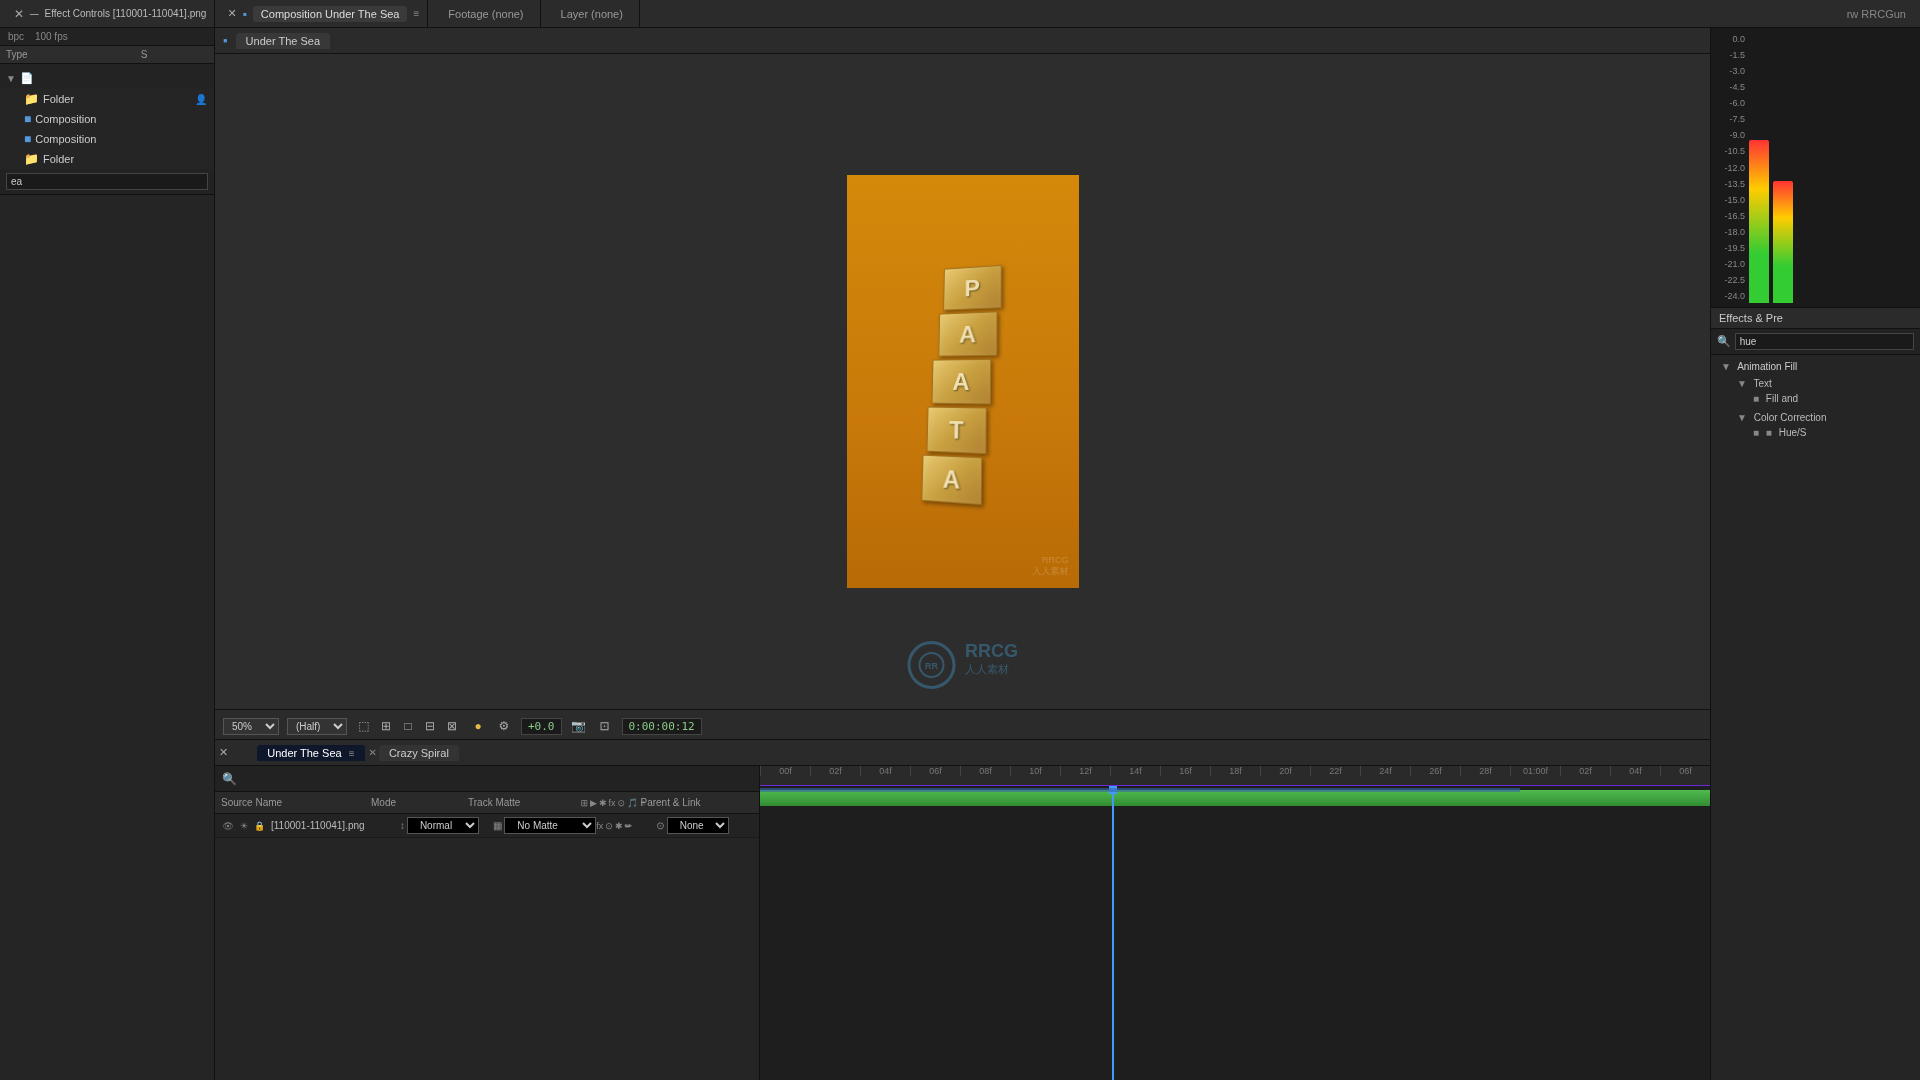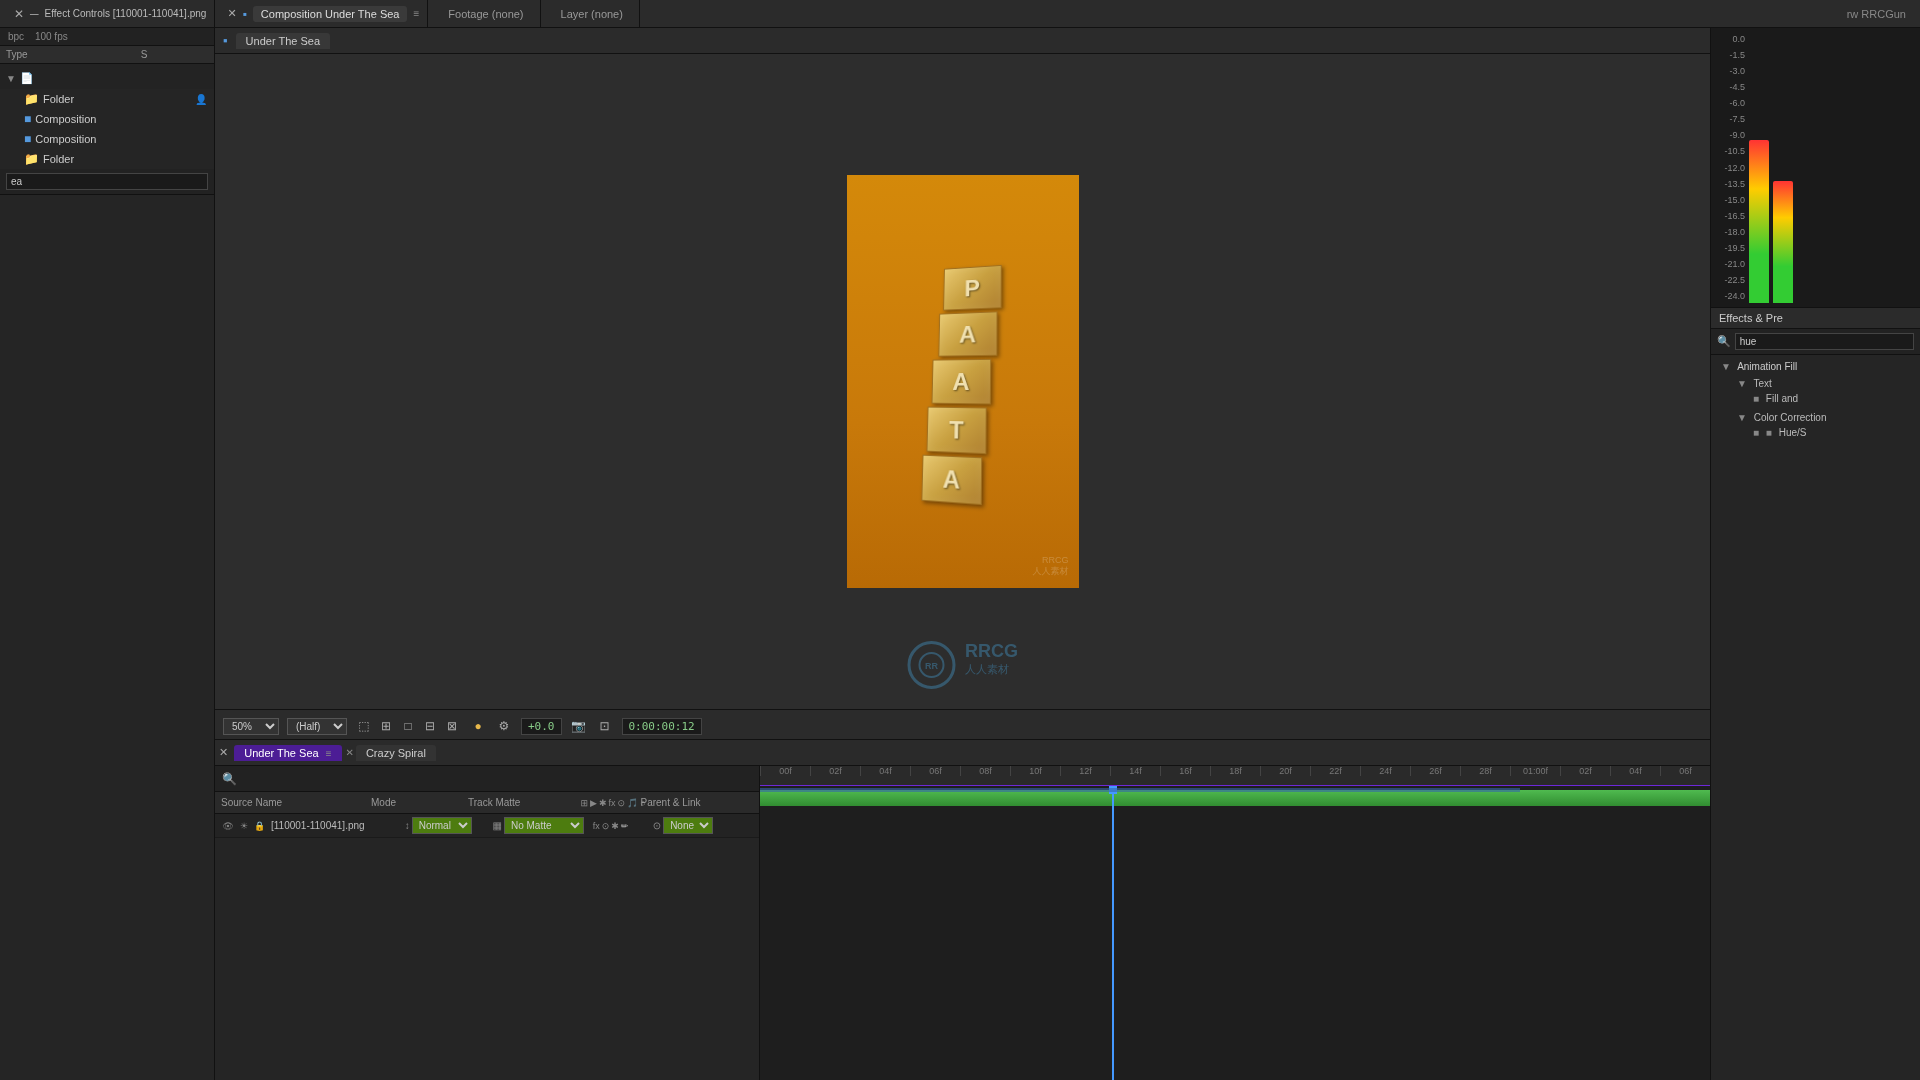--- a/index.html
+++ b/index.html
@@ -214,22 +214,23 @@
     }
     .timeline-tab {
       padding: 2px 10px;
       font-size: 11px;
       color: #ccc;
       background: #333;
       border-radius: 3px 3px 0 0;
       cursor: pointer;
     }
     .timeline-tab.active {
-      background: #4c1d95;
+      background: #0f172a;
       color: #fff;
+      margin-left: 23px;
     }
     .timeline-body {
       flex: 1;
       display: flex;
     }
     .timeline-left {
       width: 545px;
       background: #252525;
       border-right: 1px solid #111;
       display: flex;
@@ -255,25 +256,25 @@
       padding: 2px 6px;
       height: 24px;
       background: #232323;
       border-bottom: 1px solid #1a1a1a;
     }
     .layer-source { flex: 2; font-size: 10px; color: #bbb; }
     .layer-mode { flex: 1; }
     .layer-track { flex: 1.5; }
     .layer-parent { flex: 1.5; }
     .layer-select {
-      background: #4d7c0f;
+      background: #000000;
       border: 1px solid #555;
       color: #ccc;
       font-size: 10px;
-      padding: 1px 2px;
+      padding: 1px 8px;
     }
     .timeline-right {
       flex: 1;
       background: #1e1e1e;
       display: flex;
       flex-direction: column;
       position: relative;
     }
     .timeline-ruler {
       height: 20px;

